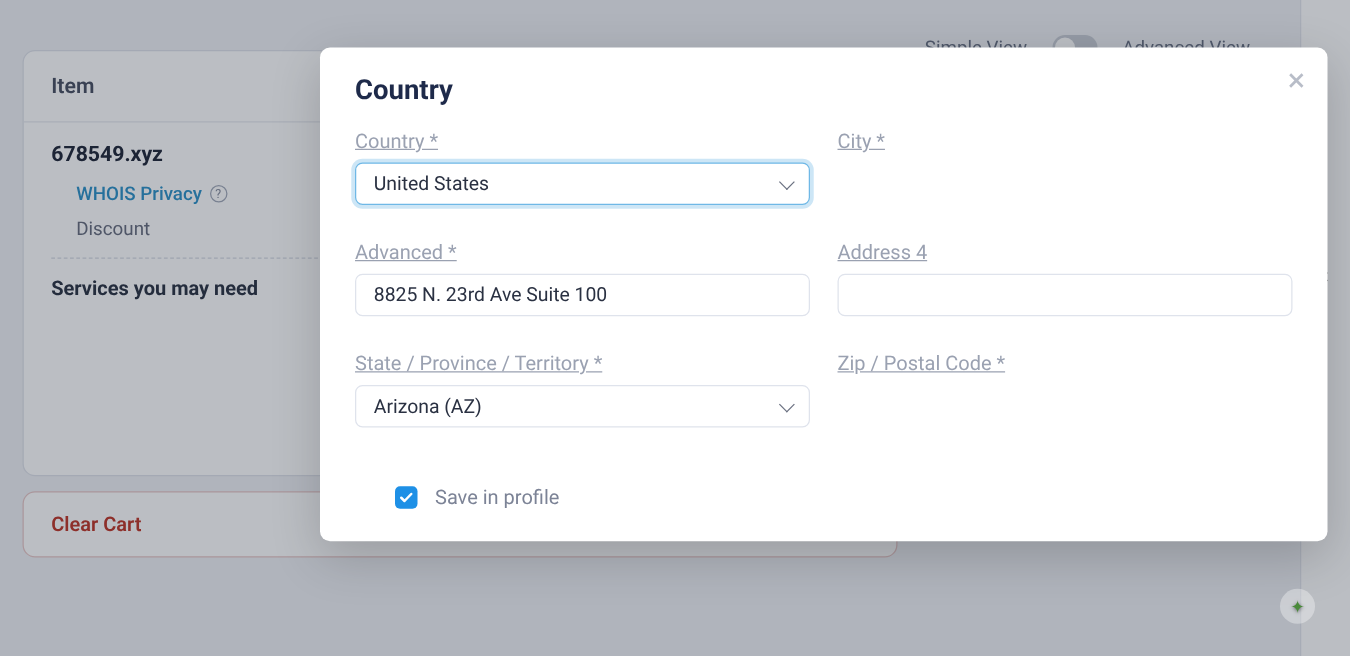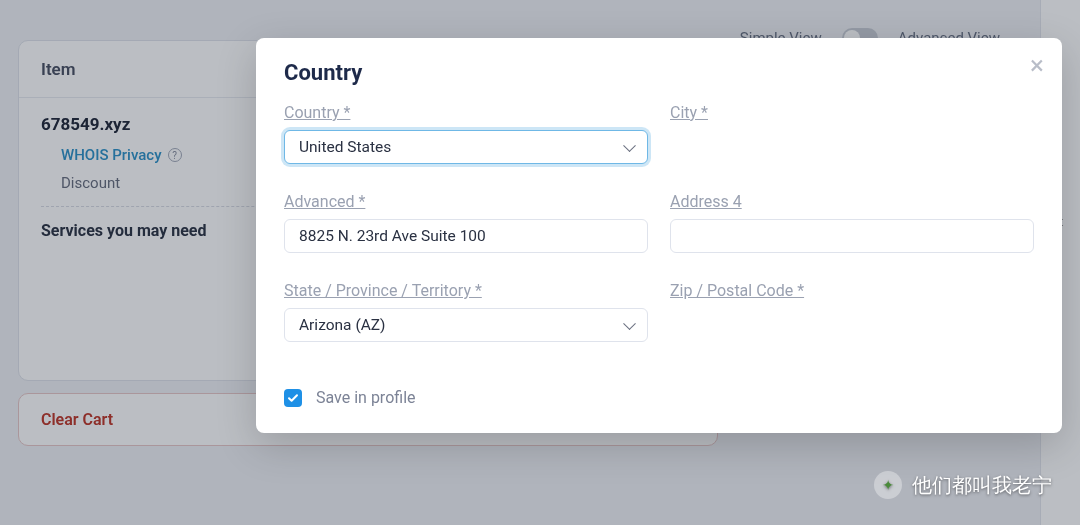--- a/index.html
+++ b/index.html
@@ -215,20 +215,21 @@
       box-shadow: 0 0 0 3px rgba(111,184,230,0.35);
     }
     .field-block {
       margin-bottom: 20px;
     }
     .checkbox-row {
       margin-top: 26px;
       display: flex;
       align-items: center;
       gap: 14px;
+      margin-left: 32px;
     }
     .checkbox {
       width: 18px;
       height: 18px;
       border-radius: 4px;
       background: #1e90e6;
       display: inline-flex;
       align-items: center;
       justify-content: center;
       color: #fff;
@@ -362,14 +363,13 @@
         </svg>
     </span>
     <span class="checkbox-label">Save in profile</span>
   </div>
 
   <button class="primary-btn" style="opacity:0.0;"></button>
 </div>
 
 <div class="watermark">
   <span class="wm-icon">✦</span>
-  <span>他们都叫我老宁</span>
 </div>
 
 </body></html>

